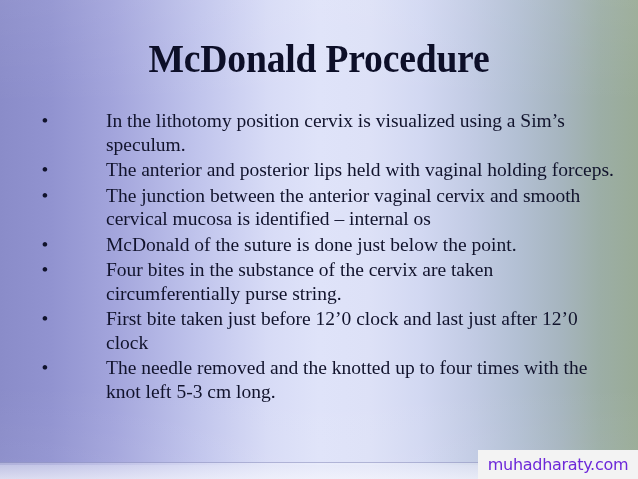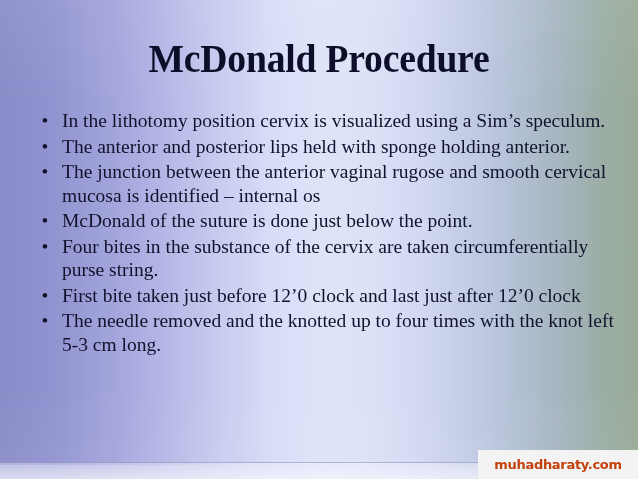--- a/index.html
+++ b/index.html
@@ -113,20 +113,21 @@
     top: 0;
     width: 14px;
     font-size: 19.5px;
     line-height: 23.5px;
     color: #11132c;
     text-align: center;
   }
 
   .bullet-text {
     display: block;
+    margin-left: 44px;
   }
 
   .bottom-rule {
     position: absolute;
     left: 0;
     top: 462px;
     width: 638px;
     height: 2px;
     background: rgba(255,255,255,0.30);
     border-top: 1px solid rgba(108,112,170,0.45);
@@ -152,24 +153,24 @@
     width: 160px;
     height: 29px;
     background: #f3f3f3;
     display: flex;
     align-items: center;
     justify-content: center;
   }
 
   .watermark-text {
     font-family: "DejaVu Sans", "Liberation Sans", sans-serif;
-    font-weight: bold;
-    font-size: 13px;
+    font-weight: normal;
+    font-size: 16px;
     letter-spacing: -0.3px;
-    color: #c2410c;
+    color: #6d28d9;
   }
 </style>
 </head>
 <body>
 
 <div id="slide">
   <div id="slide-bg"></div>
   <div id="slide-shade"></div>
 
   <div id="content">
@@ -178,26 +179,26 @@
 
     <ul class="bullet-list">
 
       <li class="bullet-item">
         <span class="bullet-marker">•</span>
         <span class="bullet-text">In the lithotomy position cervix is visualized using a Sim’s speculum.</span>
       </li>
 
       <li class="bullet-item">
         <span class="bullet-marker">•</span>
-        <span class="bullet-text">The anterior and posterior lips held with sponge holding anterior.</span>
-      </li>
-
-      <li class="bullet-item">
-        <span class="bullet-marker">•</span>
-        <span class="bullet-text">The junction between the anterior vaginal rugose and smooth cervical mucosa is identified – internal os</span>
+        <span class="bullet-text">The anterior and posterior lips held with vaginal holding forceps.</span>
+      </li>
+
+      <li class="bullet-item">
+        <span class="bullet-marker">•</span>
+        <span class="bullet-text">The junction between the anterior vaginal cervix and smooth cervical mucosa is identified – internal os</span>
       </li>
 
       <li class="bullet-item">
         <span class="bullet-marker">•</span>
         <span class="bullet-text">McDonald of the suture is done just below the point.</span>
       </li>
 
       <li class="bullet-item">
         <span class="bullet-marker">•</span>
         <span class="bullet-text">Four bites in the substance of the cervix are taken circumferentially purse string.</span>

